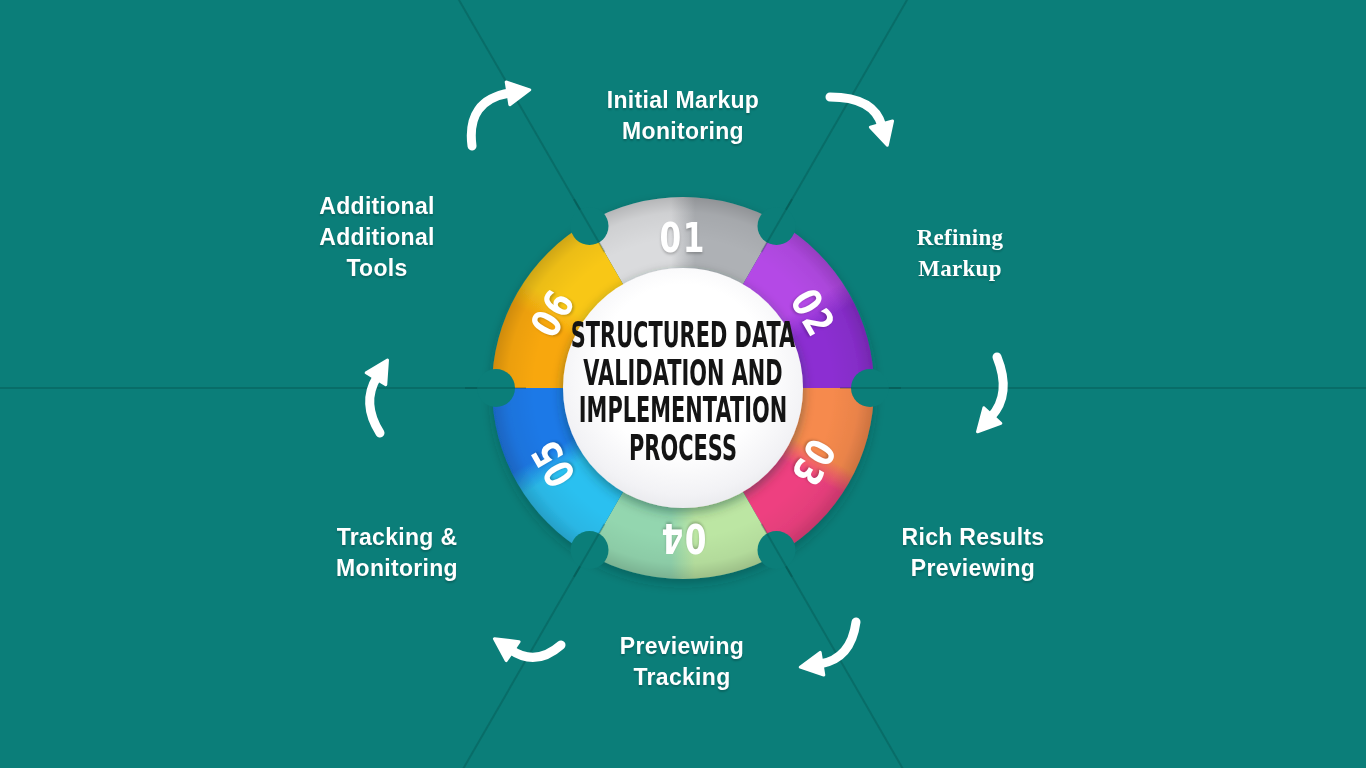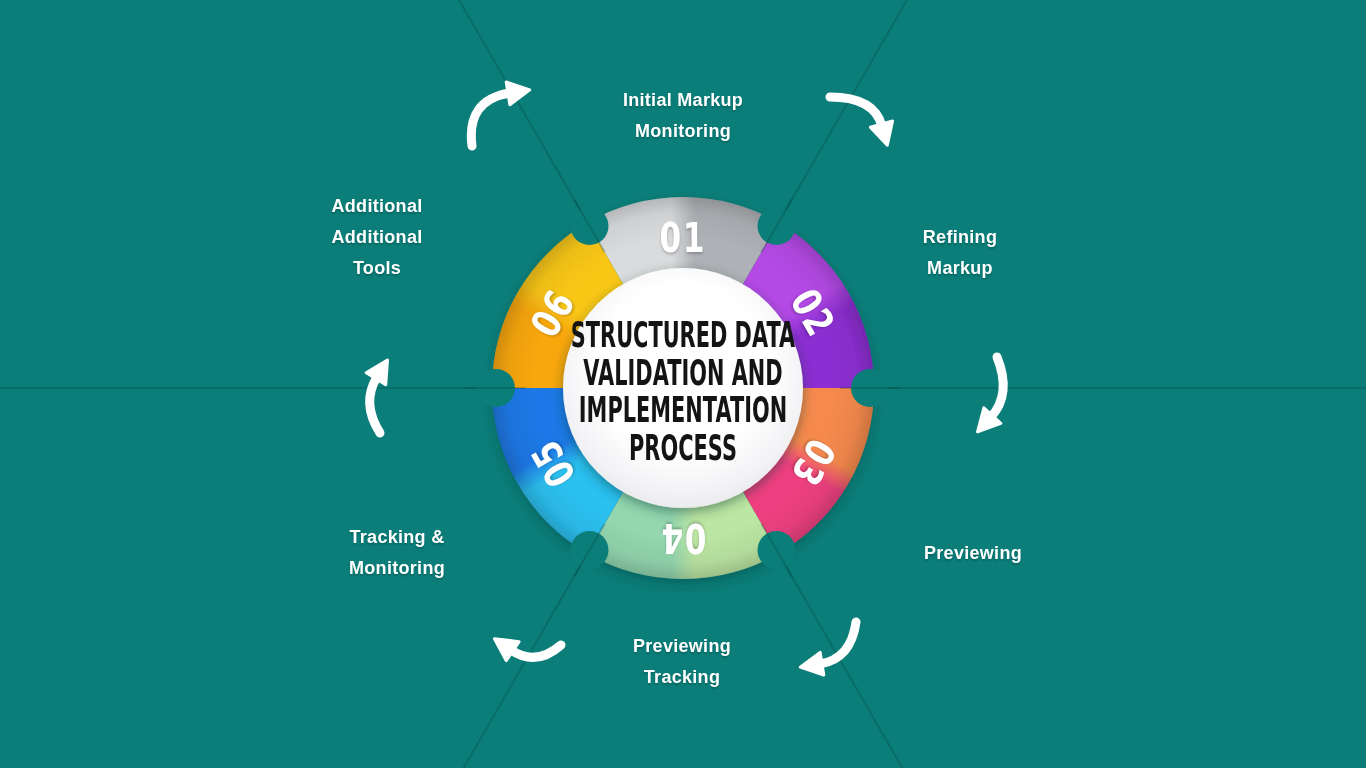--- a/index.html
+++ b/index.html
@@ -27,25 +27,25 @@
   .num1{left:683px;top:238px;transform:translate(-50%,-50%) rotate(0deg);}
   .num2{left:813px;top:313px;transform:translate(-50%,-50%) rotate(60deg);}
   .num3{left:813px;top:463px;transform:translate(-50%,-50%) rotate(120deg);}
   .num4{left:683px;top:538px;transform:translate(-50%,-50%) rotate(180deg);}
   .num5{left:553px;top:463px;transform:translate(-50%,-50%) rotate(240deg);}
   .num6{left:553px;top:313px;transform:translate(-50%,-50%) rotate(300deg);}
   
   .lbl{
     position:absolute;transform:translate(-50%,-50%);
     text-align:center;color:#ffffff;font-weight:bold;
-    font-size:18px;line-height:31px;letter-spacing:0.3px;
+    font-size:23px;line-height:31px;letter-spacing:0.3px;
     text-shadow:0 2px 2px rgba(0,0,0,0.20);white-space:nowrap;
   }
   .lbl1{left:683px;top:116px;}
-  .lbl2{left:960px;top:253px;}
+  .lbl2{left:960px;top:253px;font-family:Liberation Serif, serif;}
   .lbl3{left:973px;top:553px;}
   .lbl4{left:682px;top:662px;}
   .lbl5{left:397px;top:553px;}
   .lbl6{left:377px;top:237px;}
 </style>
 </head>
 <body>
 
 <div class="stage" id="stage" style="background: rgb(11, 126, 121);">
 
@@ -202,20 +202,21 @@
 
   <div class="lbl lbl1">
     <div>Initial Markup</div>
     <div>Monitoring</div>
   </div>
   <div class="lbl lbl2">
     <div>Refining</div>
     <div>Markup</div>
   </div>
   <div class="lbl lbl3">
+    <div>Rich Results</div>
     <div>Previewing</div>
   </div>
   <div class="lbl lbl4">
     <div>Previewing</div>
     <div>Tracking</div>
   </div>
   <div class="lbl lbl5">
     <div>Tracking &amp;</div>
     <div>Monitoring</div>
   </div>

